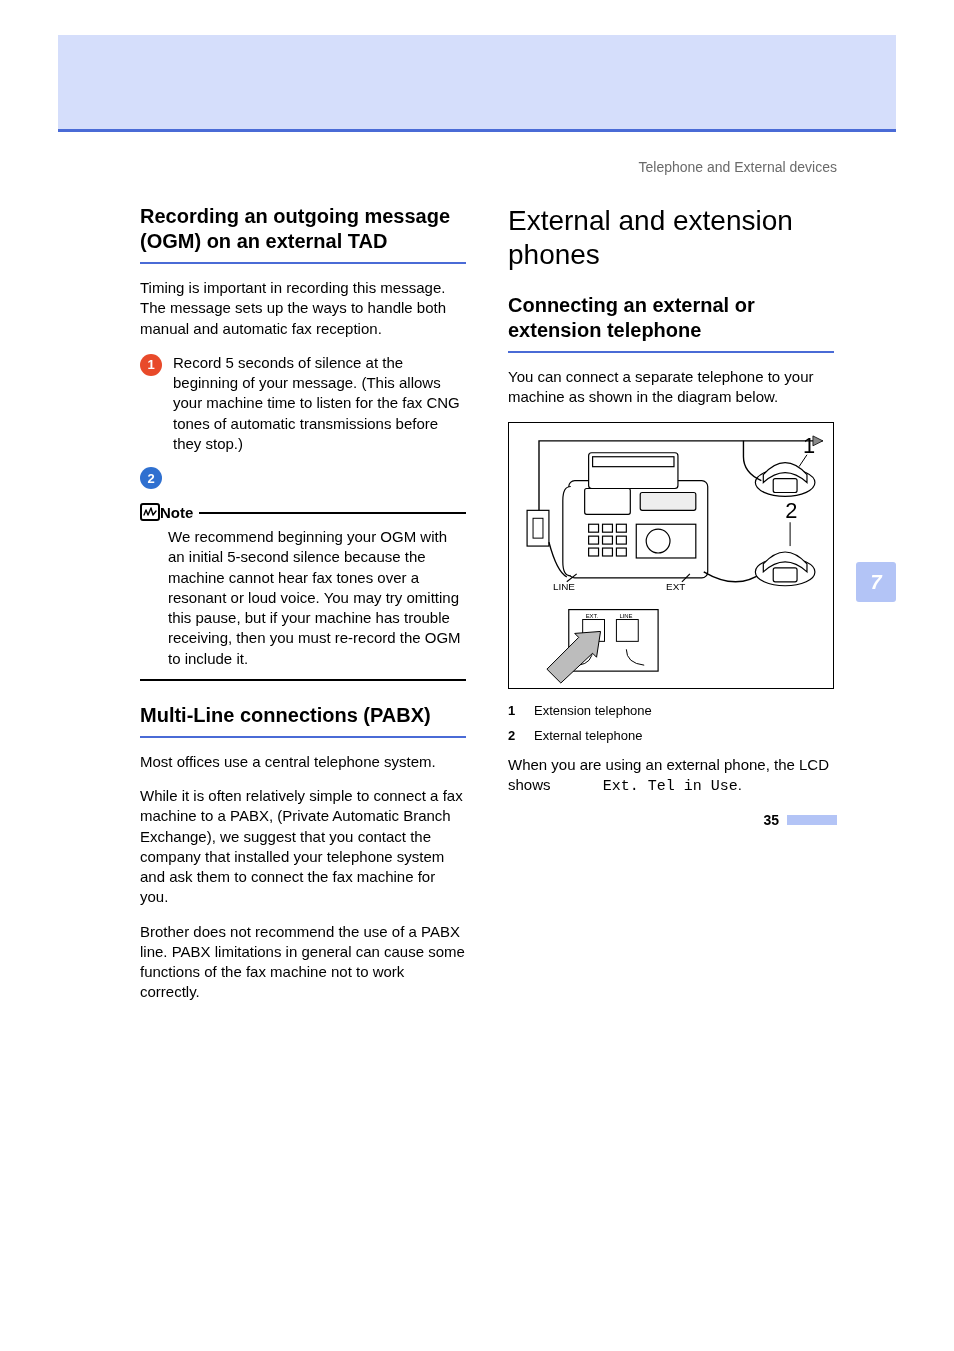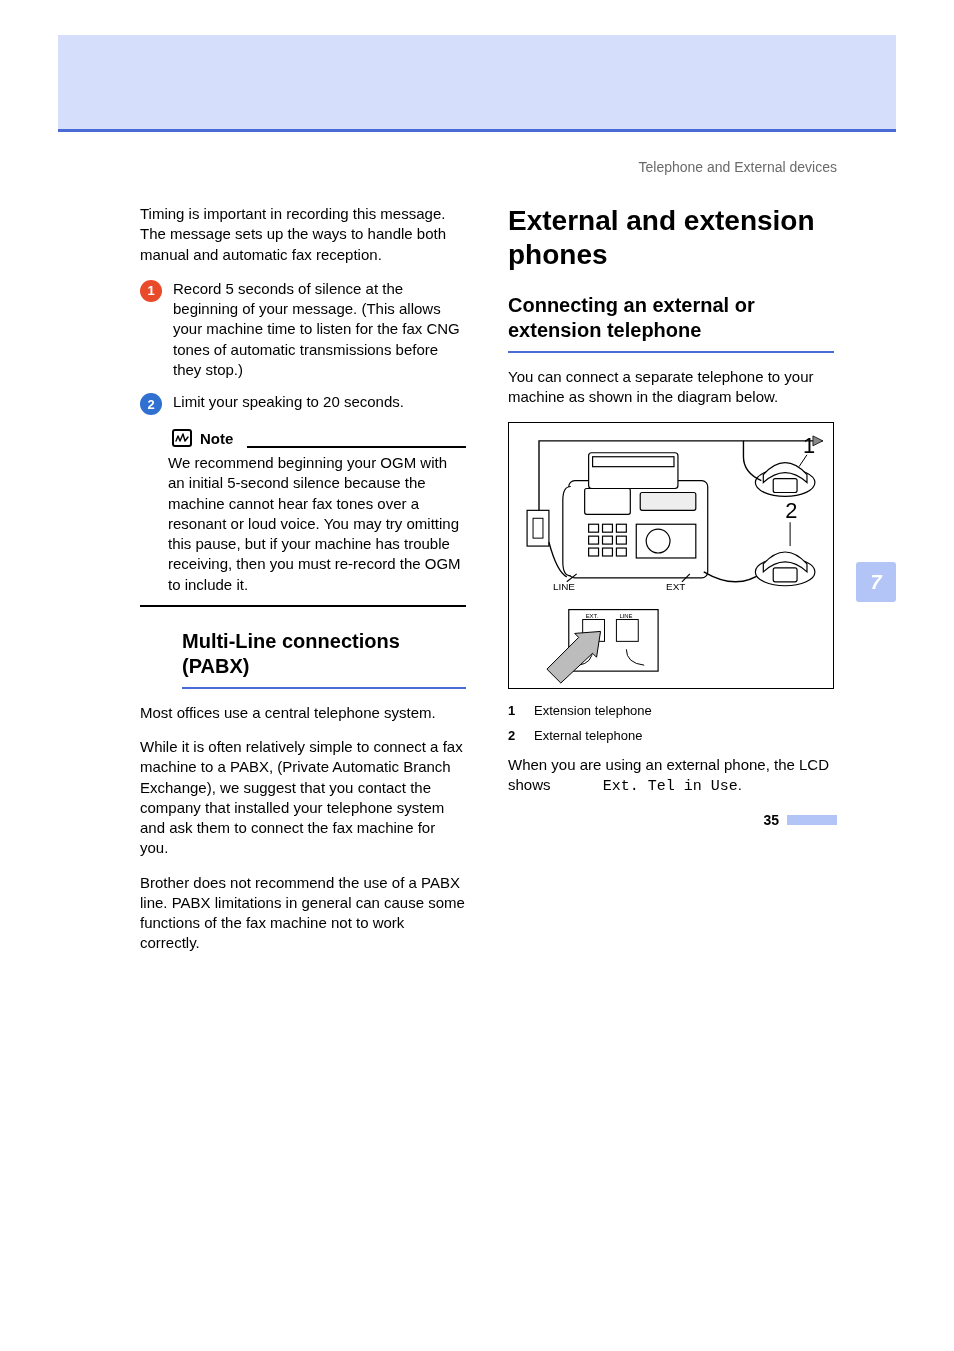--- a/index.html
+++ b/index.html
@@ -4,31 +4,31 @@
 <style>
   * { box-sizing: border-box; margin: 0; padding: 0; }
   html, body { width: 954px; height: 1351px; font-family: Arial, Helvetica, sans-serif; background: #fff; color: #000; }
   .page { width: 954px; height: 966px; position: relative; }
   .header-band { position: absolute; top: 35px; left: 58px; right: 58px; height: 94px; background: #d5defb; }
   .header-rule { position: absolute; top: 129px; left: 58px; right: 58px; height: 3px; background: #4a6bd6; }
   .running-head { position: absolute; top: 159px; right: 117px; font-size: 14px; color: #6a6a6a; text-align: right; }
   .content { position: absolute; top: 204px; left: 140px; right: 117px; bottom: 0; }
   .columns { display: flex; gap: 42px; }
   .col { width: 326px; }
-  h1.section-major { font-size: 28px; font-weight: bold; line-height: 1.2; margin-bottom: 22px; }
+  h1.section-major { font-size: 28px; font-weight: normal; line-height: 1.2; margin-bottom: 22px; }
   h2.section-sub { font-size: 20px; font-weight: bold; line-height: 1.25; padding-bottom: 8px; border-bottom: 2px solid #4a6bd6; margin-bottom: 14px; }
   p.body { font-size: 15px; line-height: 1.35; margin-bottom: 14px; }
   .steps { margin-bottom: 14px; }
   .step { display: flex; align-items: flex-start; gap: 11px; margin-bottom: 12px; }
   .step-bullet { flex: 0 0 22px; width: 22px; height: 22px; border-radius: 999px; color: #fff; font-weight: bold; font-size: 13px; display: flex; align-items: center; justify-content: center; margin-top: 1px; }
   .step-bullet.n1 { background: #e84a2a; }
   .step-bullet.n2 { background: #2f70d0; }
   .step-text { font-size: 15px; line-height: 1.35; flex: 1; }
   .note-block { margin-bottom: 18px; }
-  .note-head { display: flex; align-items: flex-end; gap: 8px; position: relative; margin-bottom: 6px; margin-left: 32px; }
+  .note-head { display: flex; align-items: center; position: relative; margin-bottom: 6px; }
   .note-head .note-label { font-size: 15px; font-weight: bold; }
   .note-head .note-rule { flex: 1; height: 2px; background: #000; margin-left: 6px; position: relative; top: 1px; }
   .note-icon { width: 20px; height: 18px; display: inline-flex; align-items: center; justify-content: center; border: 2px solid #000; border-radius: 3px; }
   .note-icon svg { width: 14px; height: 12px; }
   .note-body { font-size: 15px; line-height: 1.35; padding-left: 28px; }
   .note-end-rule { height: 2px; background: #000; margin-top: 10px; }
   .diagram-box { border: 1.5px solid #000; width: 326px; height: 267px; position: relative; margin-bottom: 14px; background: #fff; }
   .diagram-box svg { width: 100%; height: 100%; }
   .legend { font-size: 13px; margin-bottom: 12px; }
   .legend .legend-row { display: flex; gap: 12px; margin-bottom: 10px; }
@@ -47,48 +47,48 @@
   <div class="header-band"></div>
   <div class="header-rule"></div>
   <div class="running-head">Telephone and External devices</div>
 
   <div class="side-tab">7</div>
 
   <div class="content">
     <div class="columns">
 
       <div class="col">
+        <h2 class="section-sub">Recording an outgoing message (OGM) on an external TAD</h2>
         <p class="body">Timing is important in recording this message. The message sets up the ways to handle both manual and automatic fax reception.</p>
 
         <div class="steps">
           <div class="step">
             <div class="step-bullet n1">1</div>
             <div class="step-text">Record 5 seconds of silence at the beginning of your message. (This allows your machine time to listen for the fax CNG tones of automatic transmissions before they stop.)</div>
           </div>
           <div class="step">
             <div class="step-bullet n2">2</div>
-            <div class="step-text">Limit your speaking to 20 seconds.</div>
           </div>
         </div>
 
         <div class="note-block">
           <div class="note-head">
             <span class="note-icon">
               <svg viewBox="0 0 14 12">
                   <path d="M1 9 L3 4 L5 9 L8 2 L10 9 L13 5" fill="none" stroke="#000" stroke-width="1.4" stroke-linecap="round" stroke-linejoin="round"></path>
                 </svg>
             </span>
             <span class="note-label">Note</span>
             <span class="note-rule"></span>
           </div>
           <div class="note-body">We recommend beginning your OGM with an initial 5-second silence because the machine cannot hear fax tones over a resonant or loud voice. You may try omitting this pause, but if your machine has trouble receiving, then you must re-record the OGM to include it.</div>
           <div class="note-end-rule"></div>
         </div>
 
-        <h2 class="section-sub" style="margin-top:22px;margin-left:42px;">Multi-Line connections (PABX)</h2>
+        <h2 class="section-sub" style="margin-top:22px;">Multi-Line connections (PABX)</h2>
         <p class="body">Most offices use a central telephone system.</p>
         <p class="body">While it is often relatively simple to connect a fax machine to a PABX, (Private Automatic Branch Exchange), we suggest that you contact the company that installed your telephone system and ask them to connect the fax machine for you.</p>
         <p class="body">Brother does not recommend the use of a PABX line. PABX limitations in general can cause some functions of the fax machine not to work correctly.</p>
       </div>
 
       <div class="col">
         <h1 class="section-major">External and extension phones</h1>
         <h2 class="section-sub">Connecting an external or extension telephone</h2>
         <p class="body">You can connect a separate telephone to your machine as shown in the diagram below.</p>
 

